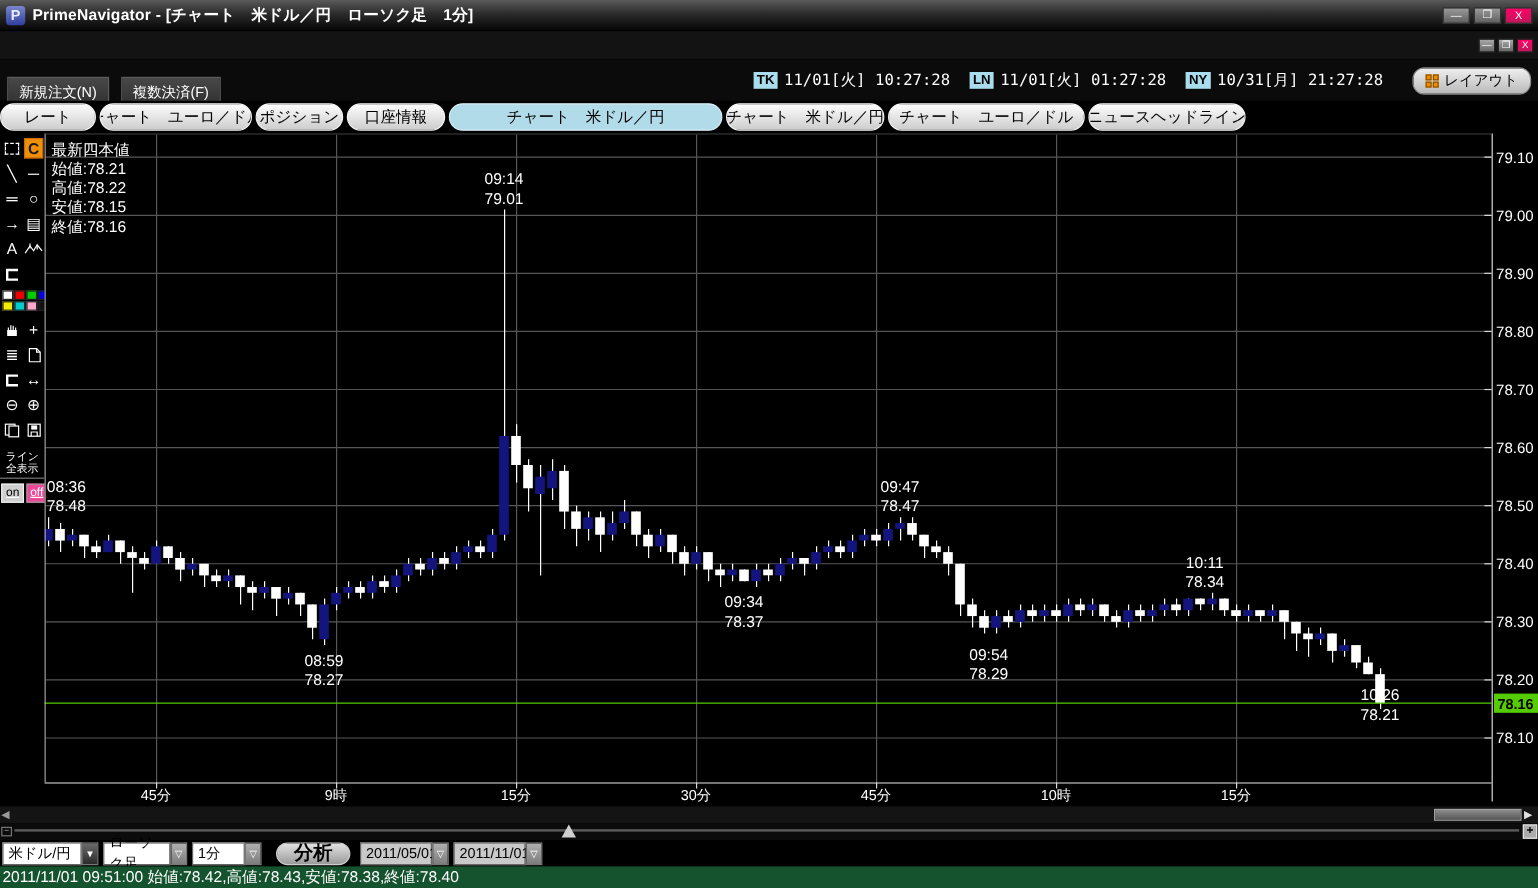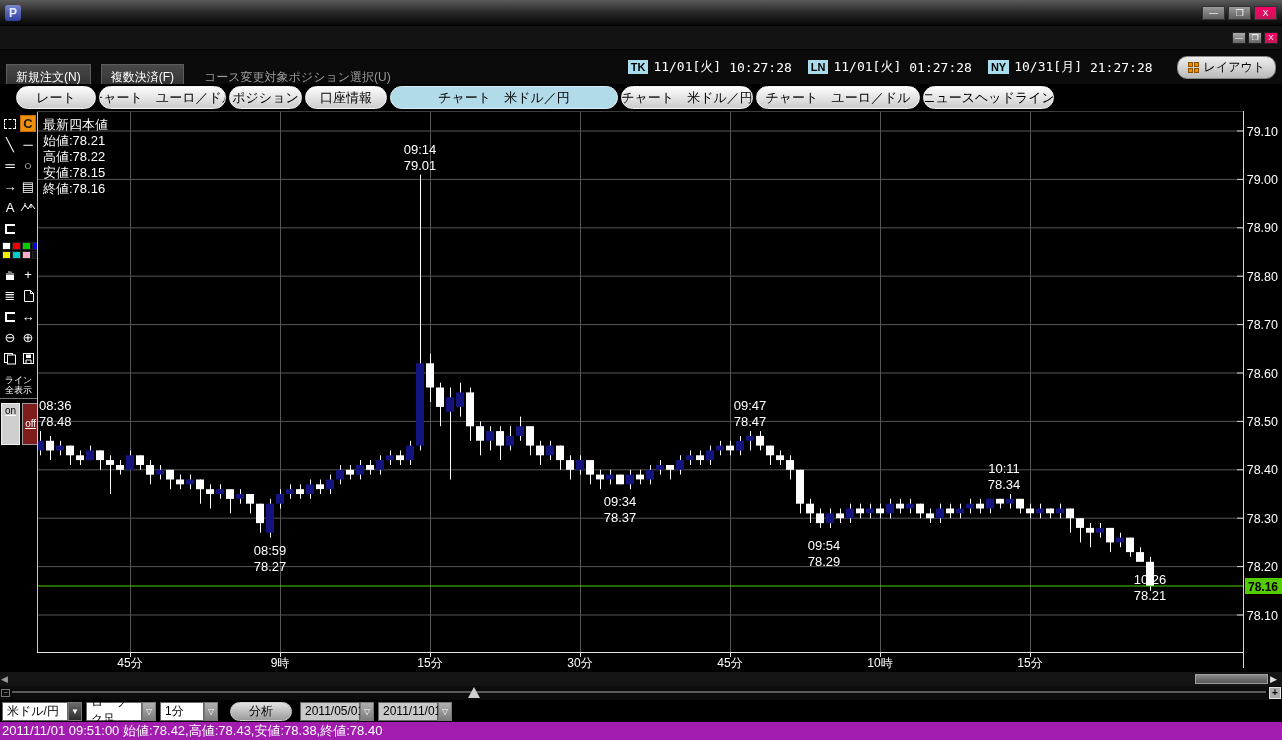--- a/index.html
+++ b/index.html
@@ -40,42 +40,42 @@
   .zone{background:#a9dcec;color:#000;font-weight:bold;font-size:11px;padding:1px 3px;margin-right:5px;
     font-family:"Liberation Sans","DejaVu Sans",sans-serif;}
   .clock .date{margin-right:8px;}
   .layout-btn{display:flex;align-items:center;gap:5px;background:linear-gradient(#efefef,#b9b9b9);
     color:#000;font-size:12px;border:1px solid #888;border-radius:10px;padding:2px 10px;margin-left:14px;}
   .grid-ico{display:grid;grid-template-columns:5px 5px;grid-template-rows:5px 5px;gap:1px;}
   .grid-ico i{background:#f08c00;border:1px solid #8a5200;}
 
   
   .tabbar{position:absolute;top:84px;left:0;width:1282px;height:27px;background:#000;
-    display:flex;align-items:center;gap:3px;padding-left:16px;}
+    display:flex;align-items:center;gap:3px;padding-left:0;}
   .tab{height:23px;border-radius:12px;background:linear-gradient(#fdfdfd,#cdcdcd);
     border:1px solid #f5f5f5;color:#000;font-size:13px;display:flex;align-items:center;
     justify-content:center;white-space:nowrap;overflow:hidden;}
   .tab.selected{background:#b2dbe9;border-color:#d8eef5;}
 
   
   .toolpanel{position:absolute;top:111px;left:0;width:37px;height:561px;background:#000;}
   .tools{display:grid;grid-template-columns:18px 18px;grid-auto-rows:21px;padding:2px 0 0 1px;}
   .tool{display:flex;align-items:center;justify-content:center;font-size:13px;color:#fff;cursor:default;}
   .tool.c-btn{background:#f0900a;color:#1a1a1a;font-weight:bold;width:16px;height:17px;margin:auto;
     border:1px solid #c86e00;}
   .mq{width:12px;height:10px;border:1px dashed #fff;display:block;}
   .swatches{display:grid;grid-template-columns:repeat(4,9px);grid-auto-rows:8px;gap:1px;
     padding:3px 0 3px 2px;}
   .sw{border:1px solid #222;}
   .line-label{font-size:9px;line-height:10px;text-align:center;color:#fff;margin-top:6px;
     border-bottom:1px solid #777;padding-bottom:3px;}
   .onoff{display:flex;gap:2px;margin:4px 1px 0 1px;text-decoration:underline;}
   .btn-on{background:#cfcfcf;color:#000;font-size:10px;line-height:14px;padding:0 3px;
     border:1px solid #f0f0f0;}
-  .btn-off{background:#7f1d1d;color:#fff;font-size:10px;line-height:14px;padding:13px 2px;
+  .btn-off{background:#ec4899;color:#fff;font-size:10px;line-height:14px;padding:0 2px;
     border:1px solid #9a9a9a;}
 
   #chart{position:absolute;top:111px;left:37px;}
   #chart text{font-family:"Liberation Sans","DejaVu Sans",sans-serif;}
 
   
   .scrollrow{position:absolute;top:672px;left:0;width:1282px;height:14px;background:#141414;}
   .scroll-left{position:absolute;left:1px;top:2px;font-size:9px;color:#9a9a9a;}
   .scroll-right{position:absolute;left:1270px;top:2px;font-size:9px;color:#e0e0e0;}
   .scroll-thumb{position:absolute;left:1195px;top:2px;width:73px;height:10px;
@@ -93,50 +93,50 @@
   .controls{position:absolute;top:700px;left:0;width:1282px;height:22px;background:#000;
     display:flex;align-items:center;padding-left:2px;}
   .combo{display:flex;height:19px;margin-right:4px;}
   .combo-field{background:#fff;color:#000;font-size:12px;display:flex;align-items:center;
     padding:0 4px;border:1px solid #666;}
   .combo-field.silver{background:#c9c9c9;}
   .combo-btn{width:14px;display:flex;align-items:center;justify-content:center;font-size:8px;
     color:#fff;background:linear-gradient(#6a6a6a,#2b2b2b);border:1px solid #777;}
   .combo-btn.gray{background:linear-gradient(#b0b0b0,#7d7d7d);}
   .analyze-btn{width:62px;height:19px;border-radius:10px;background:linear-gradient(#e2e2e2,#9b9b9b);
-    color:#000;font-size:12px;display:flex;align-items:center;justify-content:center;
-    border:1px solid #ccc;margin:0 8px;}
-  .statusbar{position:absolute;top:722px;left:0;width:1282px;height:18px;background:#a21caf;
+    color:#000;font-size:16px;display:flex;align-items:center;justify-content:center;
+    border:1px solid #ccc;margin:0 8px;font-weight:bold;}
+  .statusbar{position:absolute;top:722px;left:0;width:1282px;height:18px;background:#14532d;
     font-size:13px;display:flex;align-items:center;padding-left:2px;white-space:pre;}
 </style>
 </head>
 <body>
 
 <div class="titlebar">
   <div class="app-icon">P</div>
+  <div class="app-title">PrimeNavigator - [チャート　米ドル／円　ローソク足　1分]</div>
   <div class="winbtns">
     <span class="wbtn">—</span>
     <span class="wbtn">❒</span>
     <span class="wbtn close">X</span>
   </div>
 </div>
 
 <div class="menubar">
   <div class="miniwinbtns">
     <span class="mbtn">—</span>
     <span class="mbtn">❒</span>
     <span class="mbtn close">X</span>
   </div>
 </div>
 
 <div class="toolbar">
   <span style="display:flex;gap:10px;align-items:center;">
       <span class="tbtn enabled">新規注文(N)</span>
       <span class="tbtn enabled">複数決済(F)</span>
-      <span class="tbtn disabled">コース変更対象ポジション選択(U)</span>
     </span>
   <div class="clocks">
       <div class="clock">
         <span class="zone">TK</span>
         <span class="date">11/01[火]</span>
         <span class="time">10:27:28</span>
       </div>
       <div class="clock">
         <span class="zone">LN</span>
         <span class="date">11/01[火]</span>

